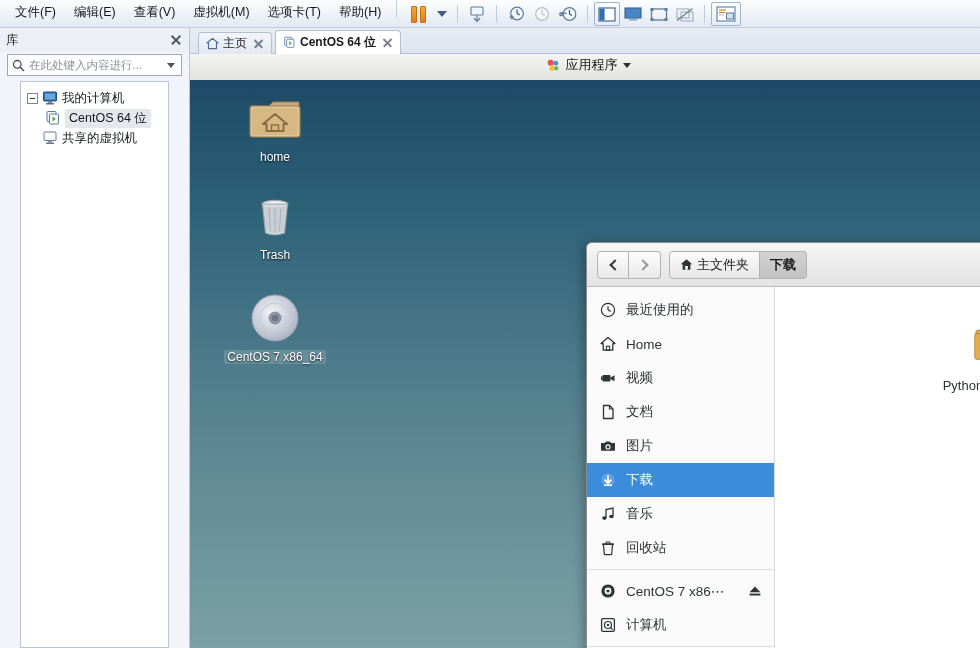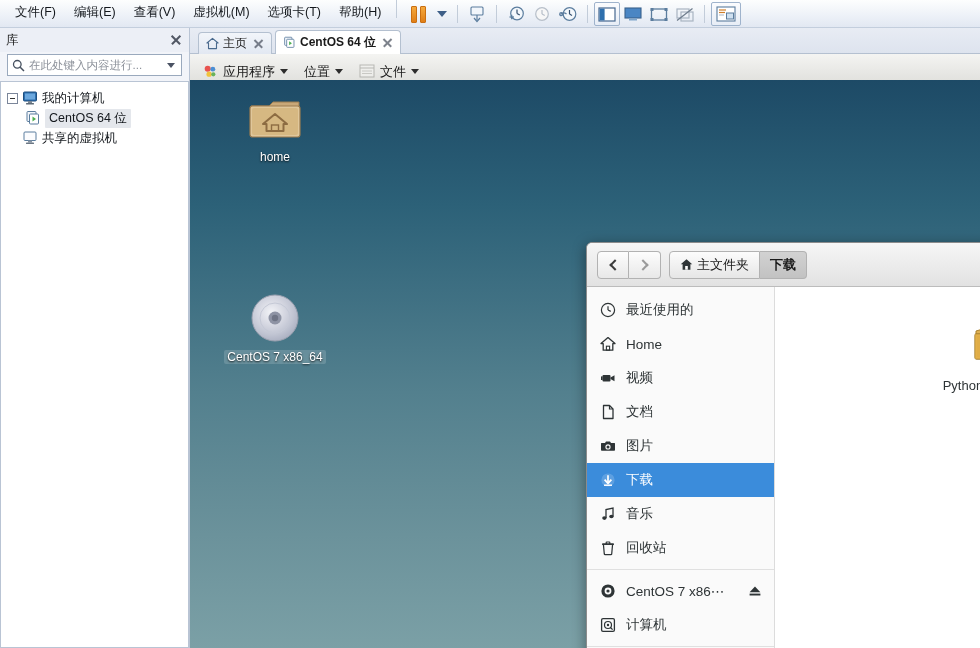--- a/index.html
+++ b/index.html
@@ -78,21 +78,21 @@
   .lib-search .ph {
     flex: 1; font-size: 11.5px; color: #8a8f98; padding-left: 4px;
     overflow: hidden; white-space: nowrap;
   }
   .mini-caret {
     width: 0; height: 0; border-left: 4px solid transparent;
     border-right: 4px solid transparent; border-top: 5px solid #4a5263; margin-right: 2px;
   }
 
   .lib-tree {
-    margin: 0 0; flex: 1; background: #fff; border: 1px solid #b9c4d4;
+    margin: 0 20px; flex: 1; background: #fff; border: 1px solid #b9c4d4;
     padding: 6px 2px; overflow: hidden;
   }
   .tree-row {
     display: flex; align-items: center; height: 20px; font-size: 12.5px;
     padding-left: 4px; white-space: nowrap; cursor: default;
   }
   .tree-row.indent { padding-left: 22px; }
   .tree-row.selected .tlabel { background: #e4e7ec; padding: 1px 4px; border-radius: 1px; }
   .expander {
     width: 11px; height: 11px; border: 1px solid #7b869a; background: #fff;
@@ -134,21 +134,21 @@
   .tab-x::before, .tab-x::after {
     content: ""; position: absolute; left: 0; top: 5px; width: 11px; height: 1.5px;
     background: #3a4150;
   }
   .tab-x::before { transform: rotate(45deg); }
   .tab-x::after { transform: rotate(-45deg); }
 
   .gpanel {
     height: 36px; background: linear-gradient(to bottom,#f4f4f2,#dcdcd8);
     border-bottom: 1px solid #b5b5ae; display: flex; align-items: center;
-    padding-left: 6px; gap: 2px; position: relative;
+    padding-left: 6px; gap: 2px; position: relative; flex-direction: column;
   }
   .gp-item {
     display: flex; align-items: center; gap: 5px; padding: 2px 7px;
     font-size: 13px; color: #1b1b1b; cursor: default; white-space: nowrap;
   }
   .gp-caret {
     width: 0; height: 0; border-left: 4px solid transparent;
     border-right: 4px solid transparent; border-top: 5px solid #2d2d2d;
   }
 
@@ -445,20 +445,31 @@
         <svg width="56" height="50" viewBox="0 0 56 50">
           <path d="M4 12 L22 12 L26 8 L52 8 L52 13 L4 13 Z" fill="#c9a878" stroke="#9c7d50" stroke-width="1"></path>
           <rect x="3" y="12" width="50" height="31" rx="2.5" fill="#e0c79b" stroke="#9c7d50" stroke-width="1.2"></rect>
           <rect x="5" y="14" width="46" height="27" rx="2" fill="#d6b882"></rect>
           <path d="M28 20 L40 30 L36.5 30 L36.5 37 L19.5 37 L19.5 30 L16 30 Z" fill="none" stroke="#8d6c42" stroke-width="2" stroke-linejoin="round"></path>
           <rect x="24.5" y="31" width="7" height="6" fill="none" stroke="#8d6c42" stroke-width="1.4"></rect>
         </svg>
         <div class="lbl">home</div>
       </div>
 
+      <div class="dicon" style="left:37px; top:112px;">
+        <svg width="56" height="50" viewBox="0 0 56 50">
+          <ellipse cx="28" cy="12" rx="13" ry="3.6" fill="#eef1f3" stroke="#9aa3a9" stroke-width="1.2"></ellipse>
+          <path d="M15.5 12 L18.5 41 Q28 45 37.5 41 L40.5 12 Z" fill="#d3d9dd" stroke="#9aa3a9" stroke-width="1.2"></path>
+          <path d="M17 15 L19.5 39.5 Q28 43 36.5 39.5 L39 15 Z" fill="#c3cbd1" opacity=".75"></path>
+          <line x1="22" y1="16" x2="23.6" y2="39" stroke="#a9b2b8" stroke-width="1"></line>
+          <line x1="28" y1="16" x2="28" y2="40" stroke="#a9b2b8" stroke-width="1"></line>
+          <line x1="34" y1="16" x2="32.4" y2="39" stroke="#a9b2b8" stroke-width="1"></line>
+        </svg>
+        <div class="lbl">Trash</div>
+      </div>
 
       <div class="dicon" style="left:30px; top:212px; width:110px;">
         <svg width="52" height="52" viewBox="0 0 52 52">
           <defs>
             <radialGradient id="discg" cx="42%" cy="38%" r="62%">
               <stop offset="0%" stop-color="#f2f3f7"></stop>
               <stop offset="45%" stop-color="#d6d8e2"></stop>
               <stop offset="78%" stop-color="#c0c4d2"></stop>
               <stop offset="100%" stop-color="#aeb3c4"></stop>
             </radialGradient>

